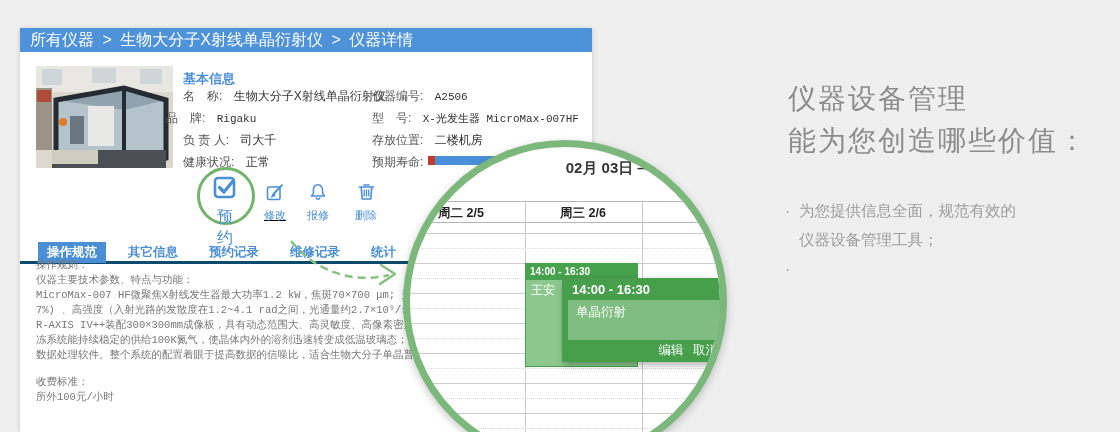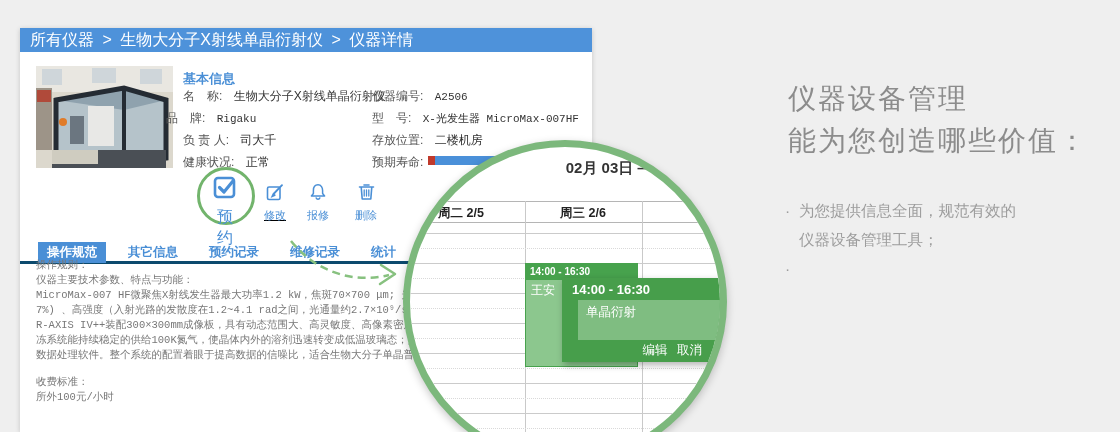--- a/index.html
+++ b/index.html
@@ -59,23 +59,23 @@
 
   .event { position:absolute; left:115px; top:116px; width:113px; height:104px; background:#8cc78e;
            border:1px solid #47a24d; cursor:pointer; }
   .event-head { height:16px; background:#47a24d; color:#fff; font-size:10px; font-weight:bold;
                 line-height:16px; padding-left:4px; white-space:nowrap; }
   .event-user { color:#fff; font-size:12px; padding:2px 5px; }
 
   .popup { position:absolute; left:152px; top:131px; width:212px; height:84px; background:#479e4b;
            box-shadow:2px 3px 7px rgba(0,0,0,.3); }
   .popup-time { position:absolute; left:10px; top:4px; color:#fff; font-size:13px; font-weight:bold; }
-  .popup-box { position:absolute; left:6px; top:22px; width:200px; height:40px; background:#7fbd81;margin-left:10px; }
+  .popup-box { position:absolute; left:6px; top:22px; width:200px; height:40px; background:#7fbd81; }
   .popup-box span { display:block; color:#fff; font-size:12.5px; padding:4px 8px; }
-  .popup-foot { position:absolute; right:72px; bottom:3px; color:#fff; font-size:12.5px; white-space:nowrap; }
+  .popup-foot { position:absolute; right:56px; bottom:3px; color:#fff; font-size:12.5px; white-space:nowrap; }
   .popup-foot span { margin-left:6px; cursor:pointer; }
 
   
   .arrow { position:absolute; left:283px; top:233px; width:130px; height:58px; }
 
   
   .promo-head { position:absolute; left:788px; top:78px; font-size:28px; line-height:42px; color:#8c8c8c;
                 font-weight:300; letter-spacing:2px; white-space:nowrap; }
   .promo-bullets { position:absolute; left:785px; top:196px; color:#9d9d9d; font-size:15.5px;
                    line-height:29px; }

